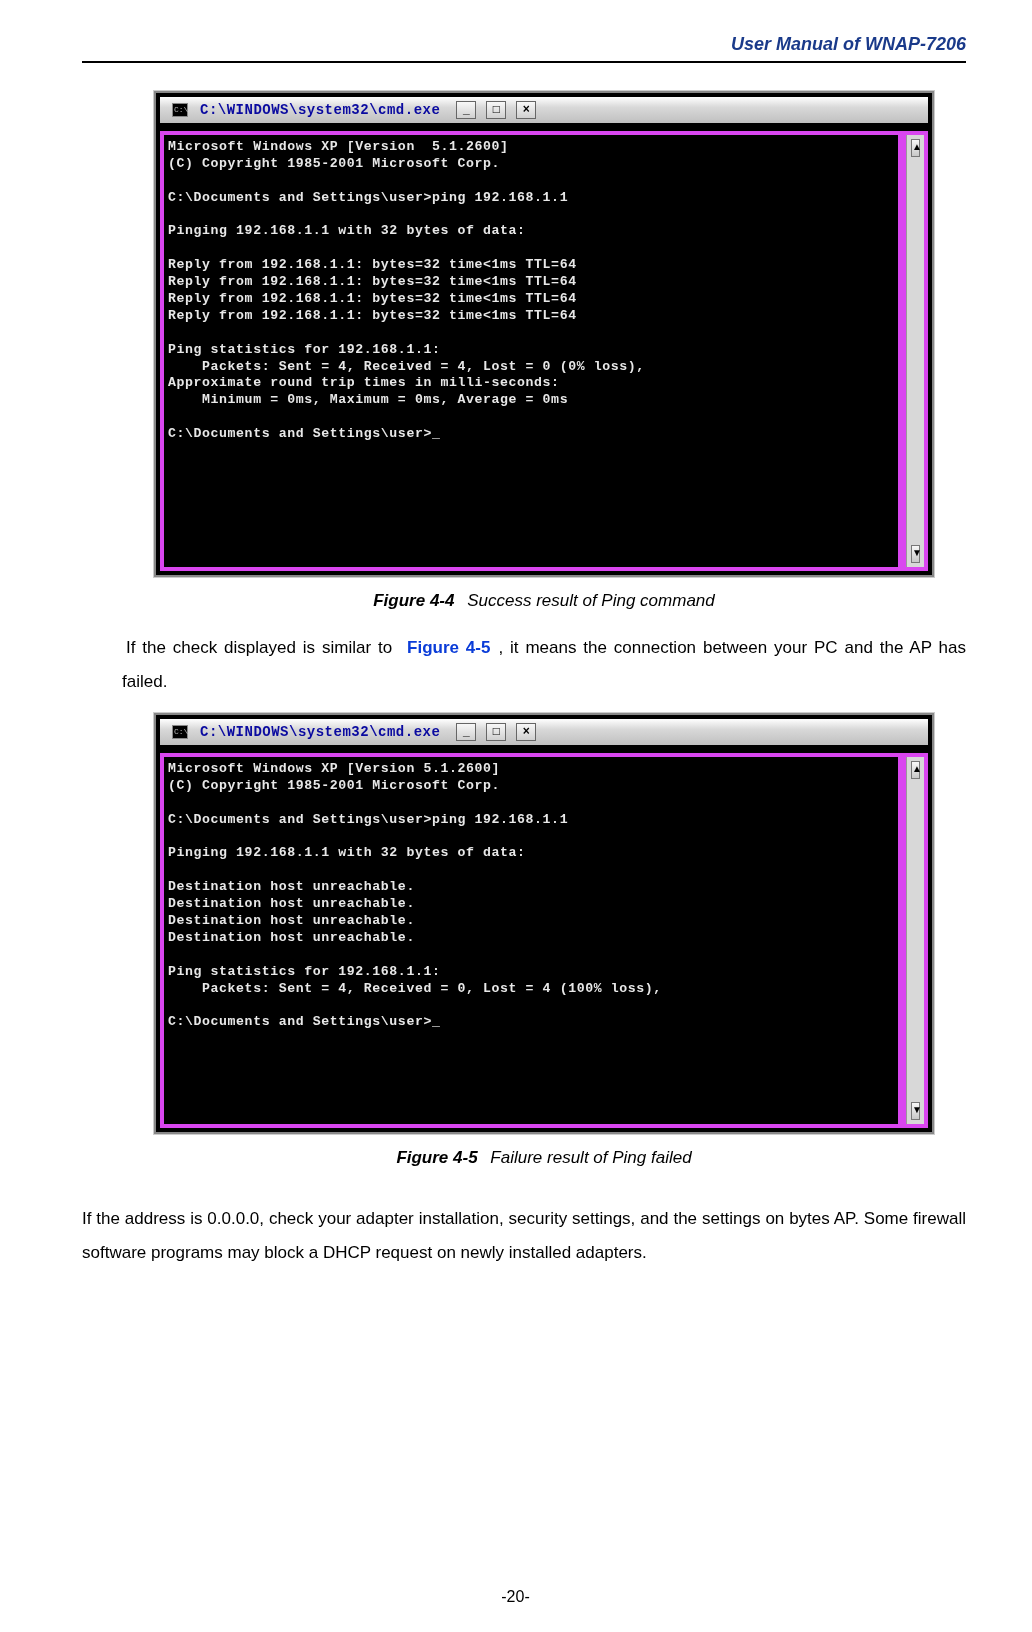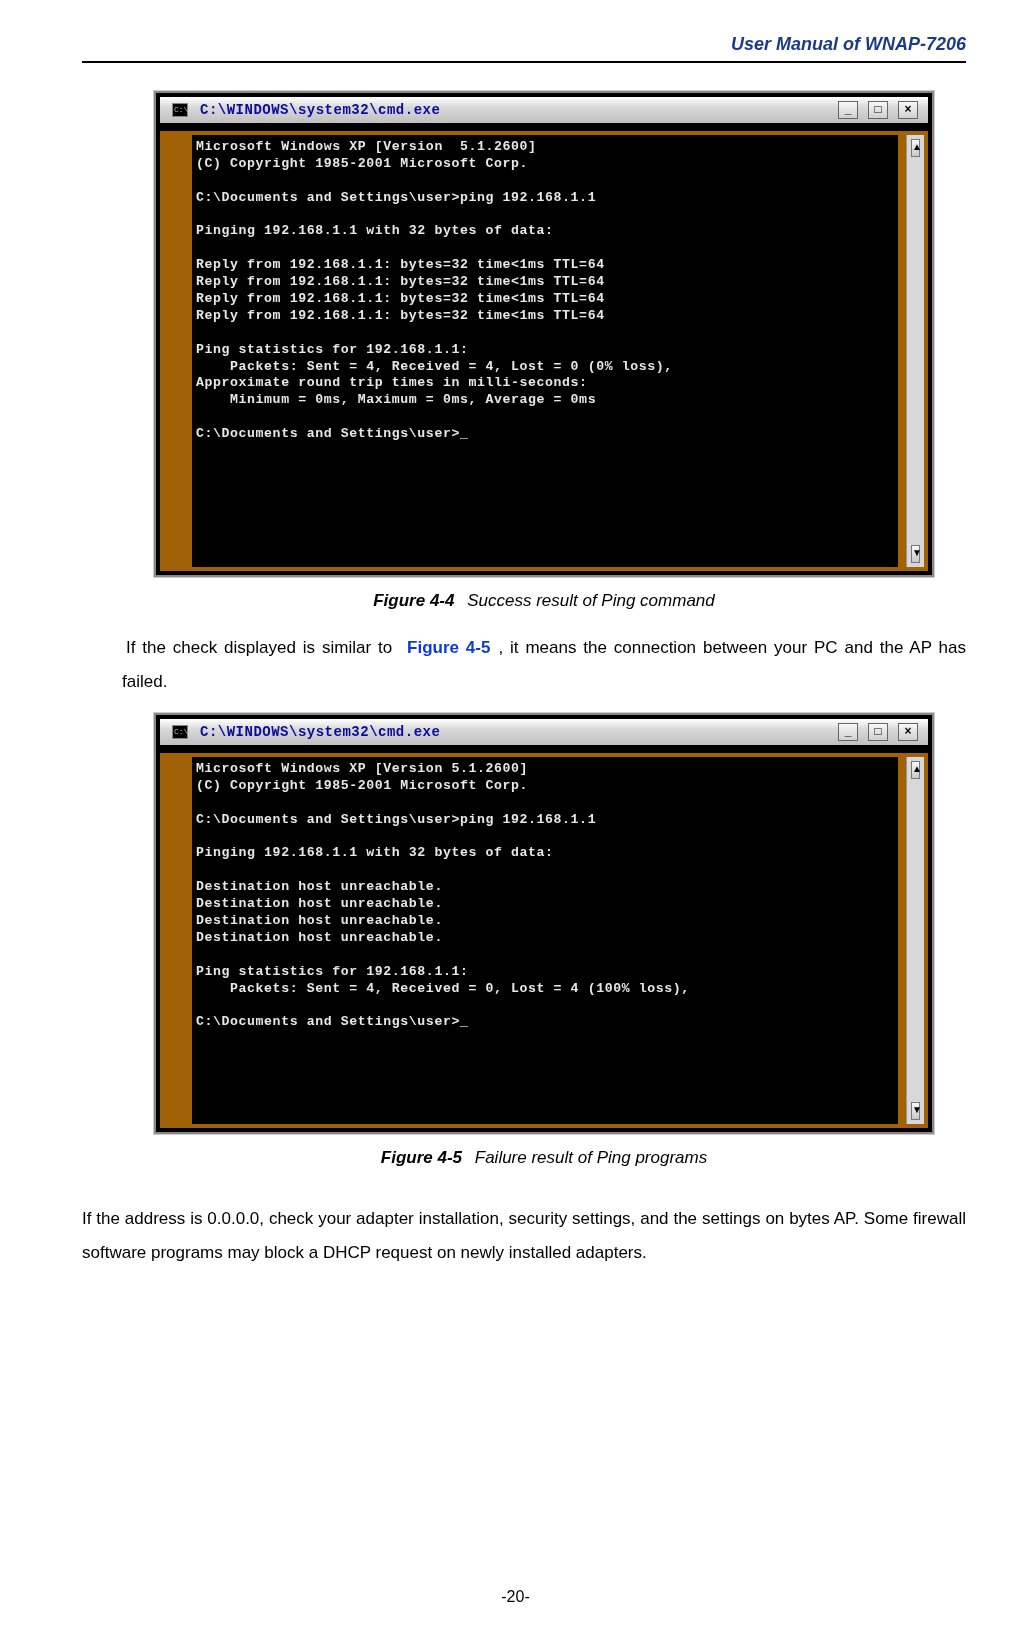--- a/index.html
+++ b/index.html
@@ -34,21 +34,21 @@
     display: flex;
     flex-direction: column;
     margin: 0 auto;
   }
   .cmd-titlebar {
     height: 26px;
     background: linear-gradient(#fff, #d8d8d8 40%, #c0c0c0);
     display: flex;
     align-items: center;
     padding: 0 2px 0 4px;
-    justify-content: space-between;
+    justify-content: flex-start;
   }
   .cmd-title-left {
     display: flex;
     align-items: center;
     gap: 4px;
   }
   .cmd-icon {
     width: 16px; height: 14px;
     background: #000;
     border: 1px solid #888;
@@ -80,22 +80,21 @@
     border: 1px solid #666;
     font-size: 12px;
     font-weight: bold;
     text-align: center;
     line-height: 14px;
     font-family: Arial, sans-serif;
     cursor: default;
   }
   .cmd-body-wrap {
     display: flex;
-    background:#a16207;
-    padding-left:28px;
+    background:#d946ef;
   }
   .cmd-body {
     flex: 1;
     background: #000;
     color: #e8e8e8;
     font-family: "Lucida Console","Courier New",monospace;
     font-size: 13.2px;
     font-weight: bold;
     line-height: 1.28;
     white-space: pre;
@@ -230,20 +229,20 @@
 
 C:\Documents and Settings\user&gt;_</div>
       <div class="cmd-scrollbar">
         <div class="sb-btn">▲</div>
         <div class="sb-btn">▼</div>
       </div>
     </div>
   </div>
 
   <div class="figure-caption">
-    <span class="fig-label">Figure 4-5</span><span> Failure result of Ping programs</span>
+    <span class="fig-label">Figure 4-5</span><span> Failure result of Ping failed</span>
   </div>
 
 </div>
 
 <p class="body-text" style="margin-top:34px;">If the address is 0.0.0.0, check your adapter installation, security settings, and the settings on bytes AP. Some firewall software programs may block a DHCP request on newly installed adapters.</p>
 
 <div class="page-number">-20-</div>
 
 </body></html>

